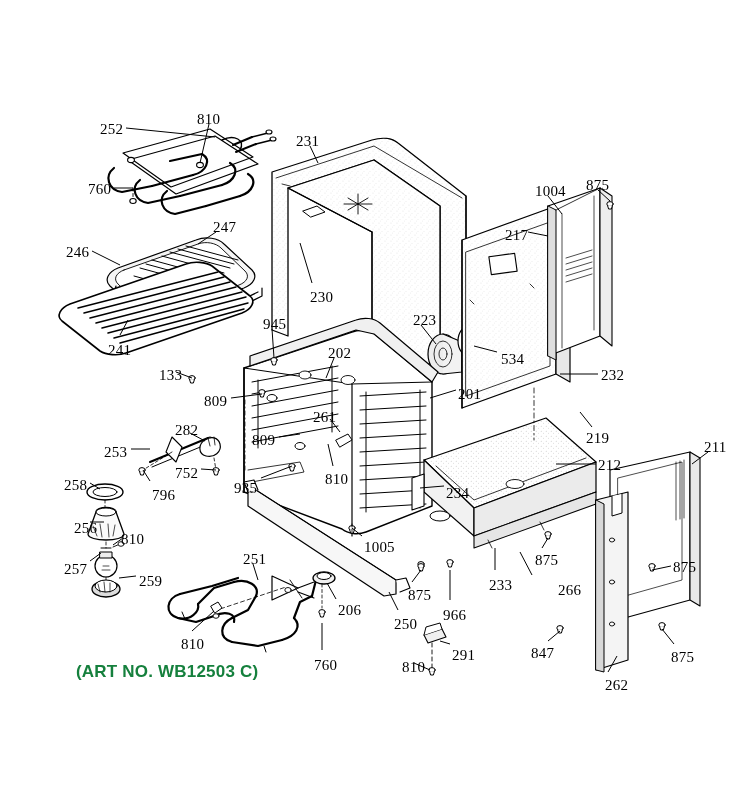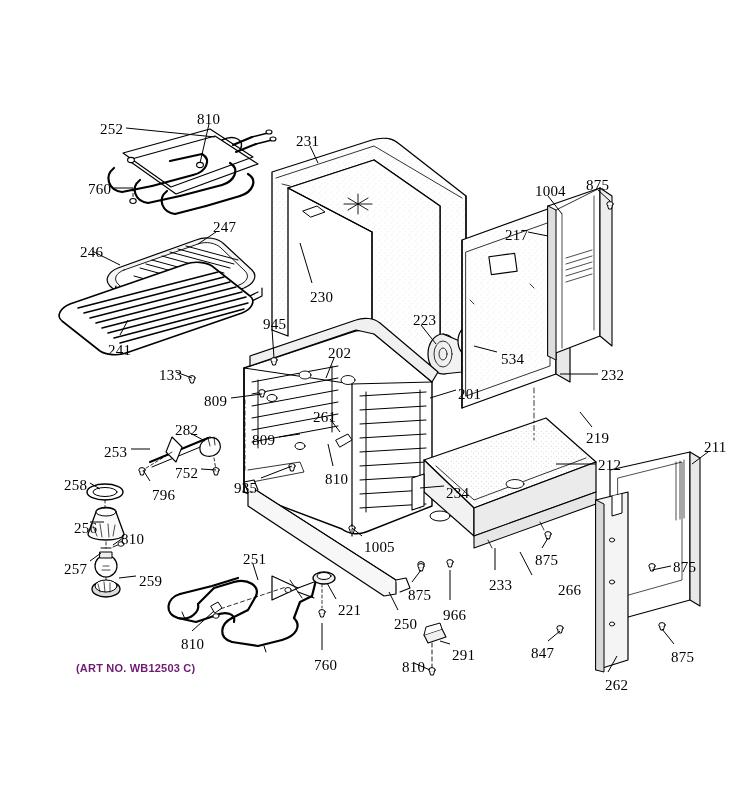--- a/index.html
+++ b/index.html
@@ -29,23 +29,23 @@
     color: #000000;
     white-space: nowrap;
     line-height: 1;
     letter-spacing: 0.2px;
   }
   #art-number {
     position: absolute;
     left: 76px;
     top: 662px;
     font-family: "Liberation Sans", sans-serif;
-    font-size: 11px;
+    font-size: 17px;
     font-weight: bold;
-    color: #701a75;
+    color: #15803d;
     white-space: nowrap;
     letter-spacing: 0.2px;
   }
 </style>
 </head>
 <body>
 
 <div id="page">
 
   <svg id="diagram-svg" viewBox="0 0 750 800" xmlns="http://www.w3.org/2000/svg">
@@ -437,21 +437,21 @@
         <polyline points="674,644 662,629" fill="none" stroke="#000000" stroke-width="1"></polyline>
         <polyline points="608,672 617,656" fill="none" stroke="#000000" stroke-width="1"></polyline>
       </g>
   </svg>
 
   <div id="callout-layer">
       <div class="callout" style="left: 100px; top: 122px;">252</div>
       <div class="callout" style="left: 197px; top: 112px;">810</div>
       <div class="callout" style="left: 88px; top: 182px;">760</div>
       <div class="callout" style="left: 213px; top: 220px;">247</div>
-      <div class="callout" style="left: 66px; top: 245px; margin-left: 14px;">246</div>
+      <div class="callout" style="left: 66px; top: 245px;">246</div>
       <div class="callout" style="left: 108px; top: 343px;">241</div>
       <div class="callout" style="left: 159px; top: 368px;">133</div>
       <div class="callout" style="left: 296px; top: 134px;">231</div>
       <div class="callout" style="left: 310px; top: 290px;">230</div>
       <div class="callout" style="left: 263px; top: 317px;">945</div>
       <div class="callout" style="left: 328px; top: 346px;">202</div>
       <div class="callout" style="left: 413px; top: 313px;">223</div>
       <div class="callout" style="left: 501px; top: 352px;">534</div>
       <div class="callout" style="left: 458px; top: 387px;">201</div>
       <div class="callout" style="left: 313px; top: 410px;">261</div>
@@ -465,21 +465,21 @@
       <div class="callout" style="left: 104px; top: 445px;">253</div>
       <div class="callout" style="left: 152px; top: 488px;">796</div>
       <div class="callout" style="left: 175px; top: 466px;">752</div>
       <div class="callout" style="left: 64px; top: 478px;">258</div>
       <div class="callout" style="left: 74px; top: 521px;">256</div>
       <div class="callout" style="left: 121px; top: 532px;">810</div>
       <div class="callout" style="left: 64px; top: 562px;">257</div>
       <div class="callout" style="left: 139px; top: 574px;">259</div>
       <div class="callout" style="left: 243px; top: 552px;">251</div>
       <div class="callout" style="left: 181px; top: 637px;">810</div>
-      <div class="callout" style="left: 338px; top: 603px;">221</div>
+      <div class="callout" style="left: 338px; top: 603px;">206</div>
       <div class="callout" style="left: 314px; top: 658px;">760</div>
       <div class="callout" style="left: 408px; top: 588px;">875</div>
       <div class="callout" style="left: 394px; top: 617px;">250</div>
       <div class="callout" style="left: 443px; top: 608px;">966</div>
       <div class="callout" style="left: 489px; top: 578px;">233</div>
       <div class="callout" style="left: 526px; top: 583px; margin-left: 32px;">266</div>
       <div class="callout" style="left: 535px; top: 553px;">875</div>
       <div class="callout" style="left: 452px; top: 648px;">291</div>
       <div class="callout" style="left: 402px; top: 660px;">810</div>
       <div class="callout" style="left: 531px; top: 646px;">847</div>

